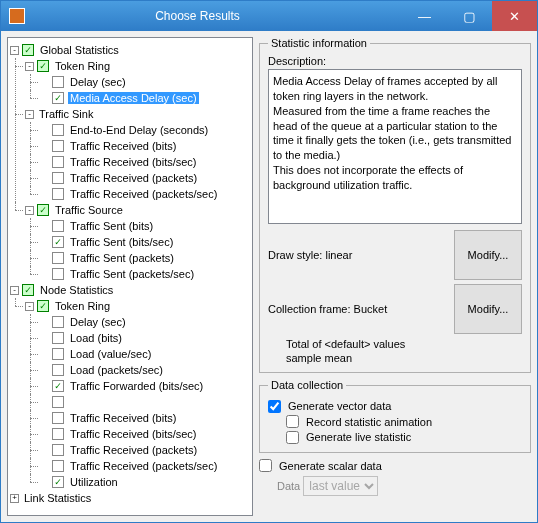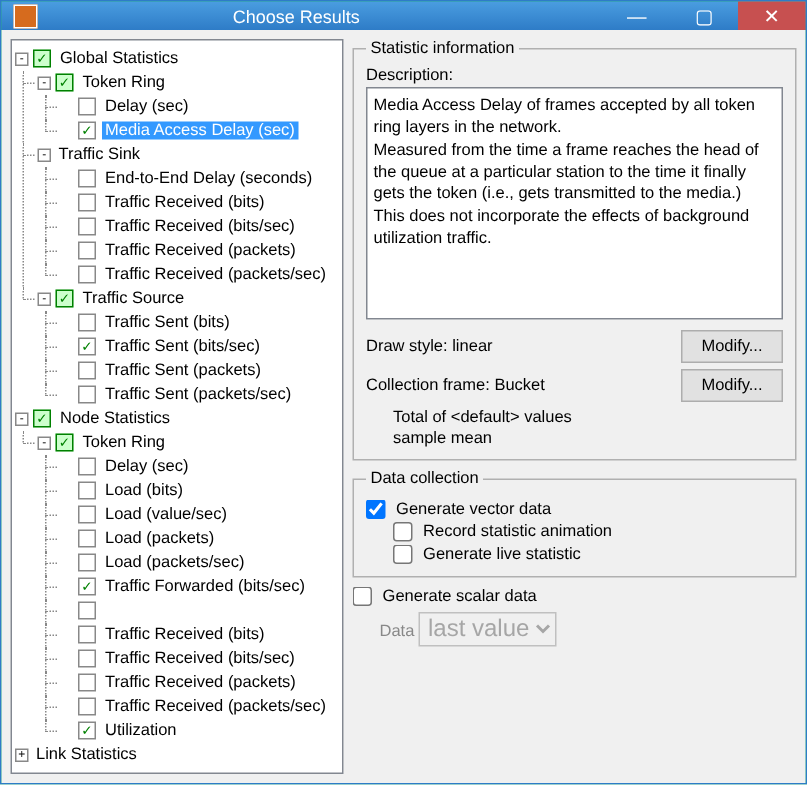--- a/index.html
+++ b/index.html
@@ -20,38 +20,38 @@
 .tree > ul { padding-left: 0; }
 .tree li { position: relative; }
 .node-row { display: flex; align-items: center; height: 16px; white-space: nowrap; }
 .exp { width: 9px; height: 9px; border: 1px solid #888; background: #fff; display: inline-flex; align-items: center; justify-content: center; font-size: 8px; line-height: 1; margin-right: 3px; cursor: pointer; }
 .exp.blank { border: none; background: transparent; }
 .cb { width: 12px; height: 12px; border: 1px solid #888; background: #fff; display: inline-flex; align-items: center; justify-content: center; margin-right: 4px; font-size: 9px; color: #008000; cursor: pointer; }
 .cb.green { border-color: #008000; background: #ccffcc; }
 .lbl { padding: 0 2px; }
 .lbl.sel { background: #3399ff; color: #fff; }
 
-.right-pane { width: 296px; display: flex; flex-direction: column; gap: 6px; }
+.right-pane { width: 272px; display: flex; flex-direction: column; gap: 6px; }
 fieldset { border: 1px solid #b0b0b0; padding: 6px 8px 8px; font-size: 11px; }
 legend { padding: 0 3px; }
 .desc-label { margin-bottom: 2px; }
 .desc-box { width: 100%; height: 155px; border: 1px solid #828790; padding: 4px; background: #fff; font-family: inherit; font-size: 11px; resize: none; line-height: 1.35; }
 
 .row { display: flex; align-items: center; margin: 4px 0; gap: 17px; }
 .row .grow { flex: 1; }
-.btn { background: #e1e1e1; border: 1px solid #adadad; padding: 4px 10px; font-size: 11px; cursor: pointer; min-width: 68px; }
+.btn { background: #e1e1e1; border: 1px solid #adadad; padding: 18px 10px; font-size: 11px; cursor: pointer; min-width: 68px; }
 
 .indent { padding-left: 18px; margin-top: 2px; }
 .chk { margin-right: 4px; vertical-align: middle; }
 label { vertical-align: middle; }
 
 .btn-row { display: flex; justify-content: flex-end; gap: 6px; padding: 4px 2px 0; }
 .btn-row .btn { min-width: 74px; padding: 3px 10px; }
 
-select.combo { border: 1px solid #adadad; background: #f0f0f0; font-size: 16px; padding: 1px; }
+select.combo { border: 1px solid #adadad; background: #f0f0f0; font-size: 12px; padding: 1px; }
 select.combo:disabled { color: #888; }
 .disabled-text { color: #888; }
 
 .tree li::before { content: ""; position: absolute; top: 0; left: -10px; border-left: 1px dotted #888; height: 100%; }
 .tree li:last-child::before { height: 8px; }
 .tree li::after { content: ""; position: absolute; top: 8px; left: -10px; border-top: 1px dotted #888; width: 8px; }
 .tree > ul > li::before, .tree > ul > li::after { display: none; }
 </style>
 </head>
 <body>
@@ -215,27 +215,20 @@
                       <div class="node-row">
                         <span class="exp blank"></span>
                         <span class="cb"></span>
                         <span class="lbl">Load (value/sec)</span>
                       </div>
                     </li>
                     <li>
                       <div class="node-row">
                         <span class="exp blank"></span>
                         <span class="cb"></span>
-                        <span class="lbl">Load (packets)</span>
-                      </div>
-                    </li>
-                    <li>
-                      <div class="node-row">
-                        <span class="exp blank"></span>
-                        <span class="cb"></span>
                         <span class="lbl">Load (packets/sec)</span>
                       </div>
                     </li>
                     <li>
                       <div class="node-row">
                         <span class="exp blank"></span>
                         <span class="cb">✓</span>
                         <span class="lbl">Traffic Forwarded (bits/sec)</span>
                       </div>
                     </li>

